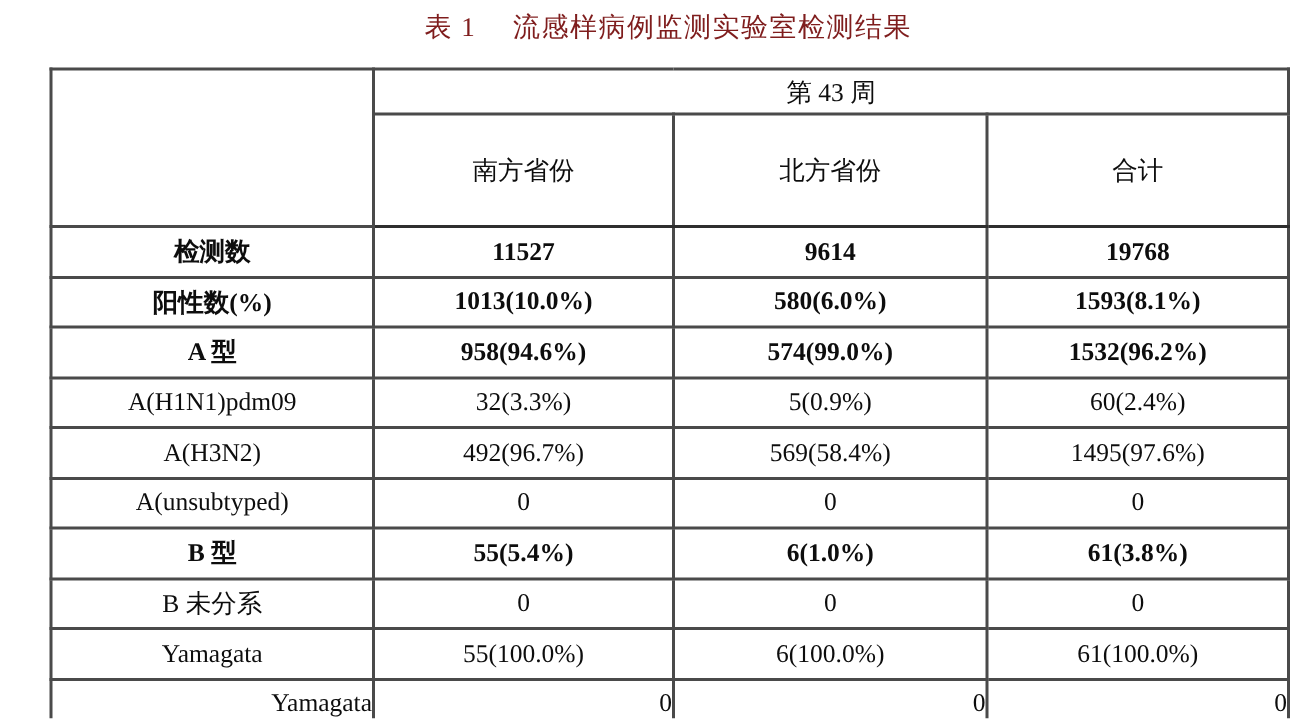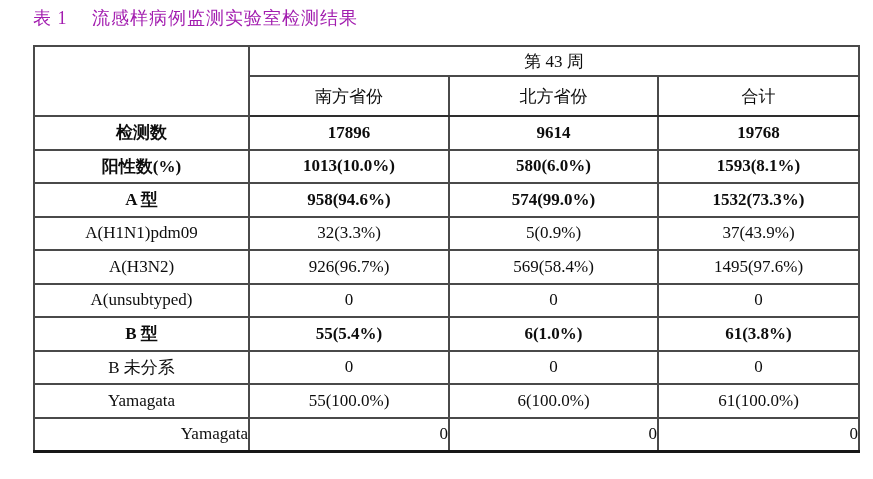--- a/index.html
+++ b/index.html
@@ -13,23 +13,23 @@
     width: 873px;
     height: 479px;
     background: #ffffff;
     overflow: hidden;
   }
   .doc-title {
     position: absolute;
     left: 33px;
     top: 6px;
     width: 825px;
-    text-align: left;
+    text-align: center;
     font-size: 18px;
-    color: #a21caf;
+    color: #7f1d1d;
     letter-spacing: 1px;
     white-space: pre;
   }
   table.report {
     position: absolute;
     left: 33px;
     top: 45px;
     width: 825px;
     border-collapse: collapse;
     table-layout: fixed;
@@ -41,21 +41,21 @@
     text-align: center;
     vertical-align: middle;
     padding: 0;
     font-weight: normal;
     overflow: hidden;
     white-space: nowrap;
   }
   
   table.report { border-top: 2px solid #7a7a7a; }
   tr.week-row    { height: 30px; }
-  tr.subhead-row { height: 40px; }
+  tr.subhead-row { height: 75px; }
   tr.data-row    { height: 33.5px; }
   tr.last-row td { border-bottom: 3px solid #171717; text-align: right; }
   .bold, tr.bold-row td { font-weight: bold; margin-left: 12px; }
   td.corner-cell { border-bottom: 2px solid #2e2e2e; }
   tr.subhead-row th { border-bottom: 2px solid #2e2e2e; }
 </style>
 </head>
 <body>
 
 <div class="page">
@@ -77,49 +77,49 @@
     </tr>
 
     <tr class="subhead-row">
       <th>南方省份</th>
       <th>北方省份</th>
       <th>合计</th>
     </tr>
 
     <tr class="data-row bold-row">
       <td>检测数</td>
-      <td>17896</td>
+      <td>11527</td>
       <td>9614</td>
       <td>19768</td>
     </tr>
 
     <tr class="data-row bold-row">
       <td>阳性数(%)</td>
       <td>1013(10.0%)</td>
       <td>580(6.0%)</td>
       <td>1593(8.1%)</td>
     </tr>
 
     <tr class="data-row bold-row">
       <td>A 型</td>
       <td>958(94.6%)</td>
       <td>574(99.0%)</td>
-      <td>1532(73.3%)</td>
+      <td>1532(96.2%)</td>
     </tr>
 
     <tr class="data-row">
       <td>A(H1N1)pdm09</td>
       <td>32(3.3%)</td>
       <td class="bold">5(0.9%)</td>
-      <td class="bold">37(43.9%)</td>
+      <td class="bold">60(2.4%)</td>
     </tr>
 
     <tr class="data-row">
       <td>A(H3N2)</td>
-      <td>926(96.7%)</td>
+      <td>492(96.7%)</td>
       <td>569(58.4%)</td>
       <td>1495(97.6%)</td>
     </tr>
 
     <tr class="data-row">
       <td>A(unsubtyped)</td>
       <td>0</td>
       <td>0</td>
       <td>0</td>
     </tr>

